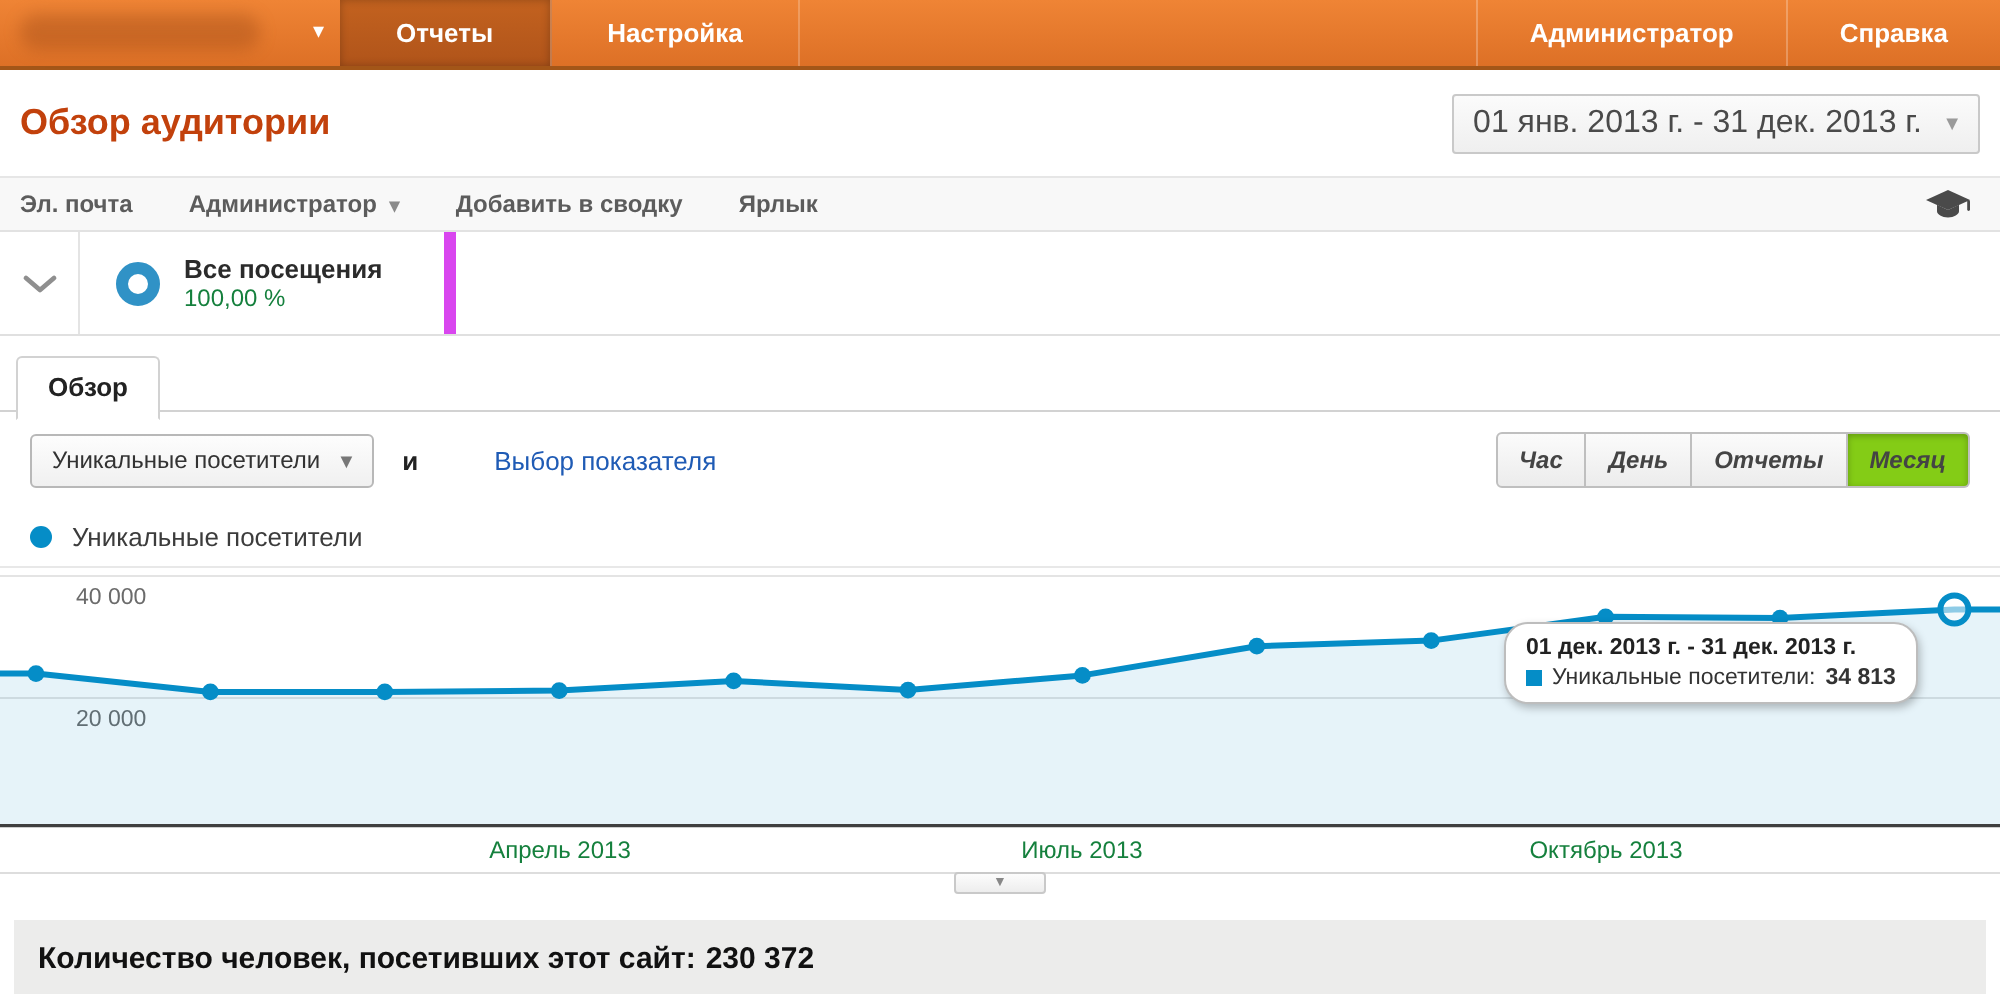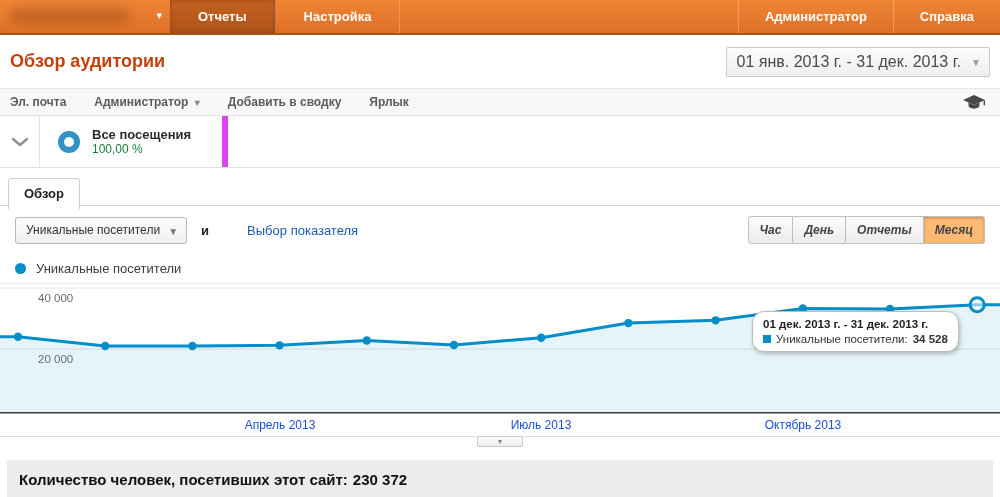--- a/index.html
+++ b/index.html
@@ -91,40 +91,40 @@
   .conj { margin:0 14px; font-size:13px; font-weight:bold; color:#222; }
   .metric-link { font-size:13px; color:#1f5bb5; text-decoration:none; cursor:pointer;margin-left:24px; }
   .ctrl-spacer { flex:1; }
   .gran-group { display:flex;font-style:italic; }
   .gbtn {
     padding:6px 11px; font-size:12px; font-weight:bold; color:#444; cursor:pointer;
     background:linear-gradient(#fbfbfb,#ececec); border:1px solid #bfbfbf; border-left:none;
   }
   .gbtn:first-child { border-left:1px solid #bfbfbf; border-radius:3px 0 0 3px; }
   .gbtn:last-child { border-radius:0 3px 3px 0; }
-  .gbtn.active { background:#fdba74; box-shadow:inset 0 1px 3px rgba(0,0,0,0.25); }
+  .gbtn.active { background:#84cc16; box-shadow:inset 0 1px 3px rgba(0,0,0,0.25); }
   
   .legend { height:30px; display:flex; align-items:center; gap:10px; padding-left:15px; border-bottom:1px solid #e8e8e8; }
   .legend-dot { width:11px; height:11px; border-radius:50%; background:#058dc7; }
   .legend-label { font-size:13px; color:#3c3c3c; }
   
   .chart-wrap { position:relative; height:130px; }
   .chart-wrap svg { display:block; }
   .tooltip {
     position:absolute; left:752px; top:27px; white-space:nowrap;
     background:#fff; border:1px solid #bdbdbd; border-radius:12px;
     box-shadow:1px 2px 4px rgba(0,0,0,0.25); padding:6px 10px; font-size:11.5px; color:#222;
   }
   .tooltip .tt-title { font-weight:bold; margin-bottom:3px; }
   .tooltip .tt-row { display:flex; align-items:center; gap:5px; color:#333; }
   .tt-sq { width:8px; height:8px; background:#058dc7; display:inline-block; }
   .tt-val { font-weight:bold; }
   
   .xaxis { position:relative; height:22px; }
-  .xlabel { position:absolute; top:4px; transform:translateX(-50%); font-size:12px; color:#1d4ed8; }
+  .xlabel { position:absolute; top:4px; transform:translateX(-50%); font-size:12px; color:#15803d; }
   .xl-0 { left:280px; } .xl-1 { left:541px; } .xl-2 { left:803px; }
   .chart-footer { border-top:1px solid #ddd; height:16px; }
   .collapse-pill {
     width:46px; height:11px; margin:-1px auto 0; cursor:pointer;
     background:linear-gradient(#fcfcfc,#ededed); border:1px solid #c9c9c9; border-radius:2px;
     display:flex; align-items:center; justify-content:center;
     font-size:7px; color:#888; line-height:7px;
   }
   
   .summary-bar {
@@ -235,21 +235,21 @@
       <circle cx="715.6" cy="36.33" r="4.2" fill="#058dc7"></circle>
       <circle cx="802.8000000000001" cy="24.434999999999988" r="4.2" fill="#058dc7"></circle>
       <circle cx="890" cy="25.044999999999987" r="4.2" fill="#058dc7"></circle>
       <circle cx="977.2" cy="20.6896" r="7" fill="rgba(255,255,255,0.55)" stroke="#058dc7" stroke-width="3"></circle>
     </svg>
   <div class="tooltip">
     <div class="tt-title">01 дек. 2013 г. - 31 дек. 2013 г.</div>
     <div class="tt-row">
       <span class="tt-sq"></span>
       <span>Уникальные посетители:</span>
-      <span class="tt-val">34 528</span>
+      <span class="tt-val">34 813</span>
     </div>
   </div>
 </div>
 
 <div class="xaxis">
   <span class="xlabel xl-0">Апрель 2013</span>
   <span class="xlabel xl-1">Июль 2013</span>
   <span class="xlabel xl-2">Октябрь 2013</span>
 </div>
 

